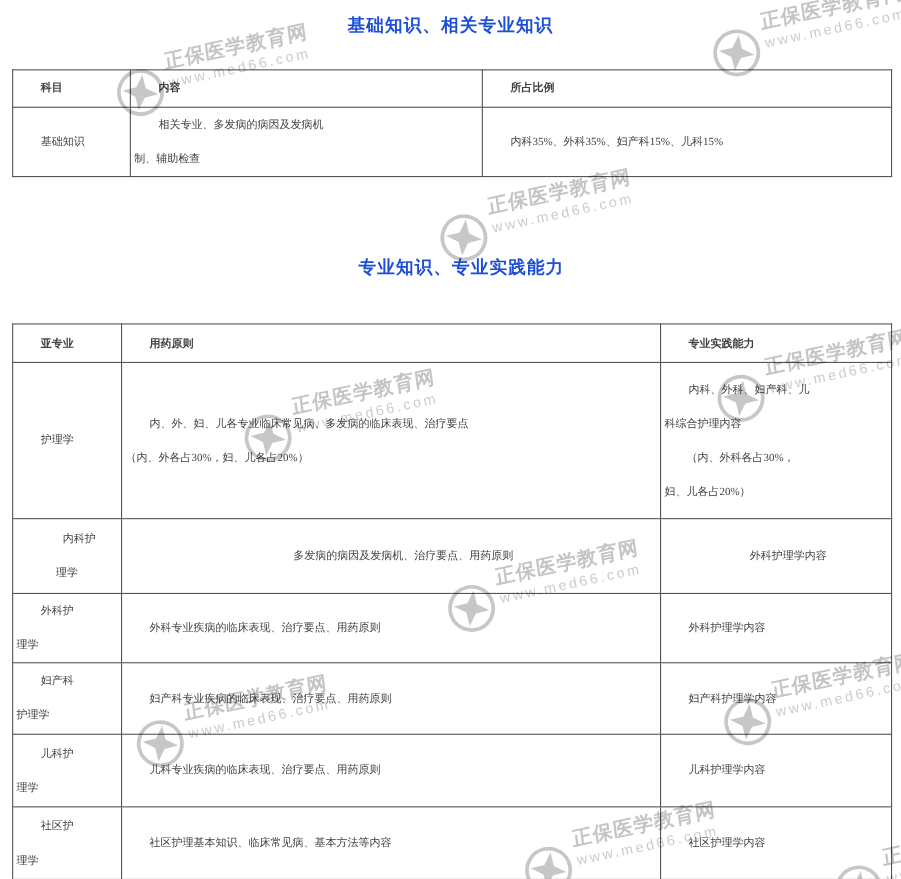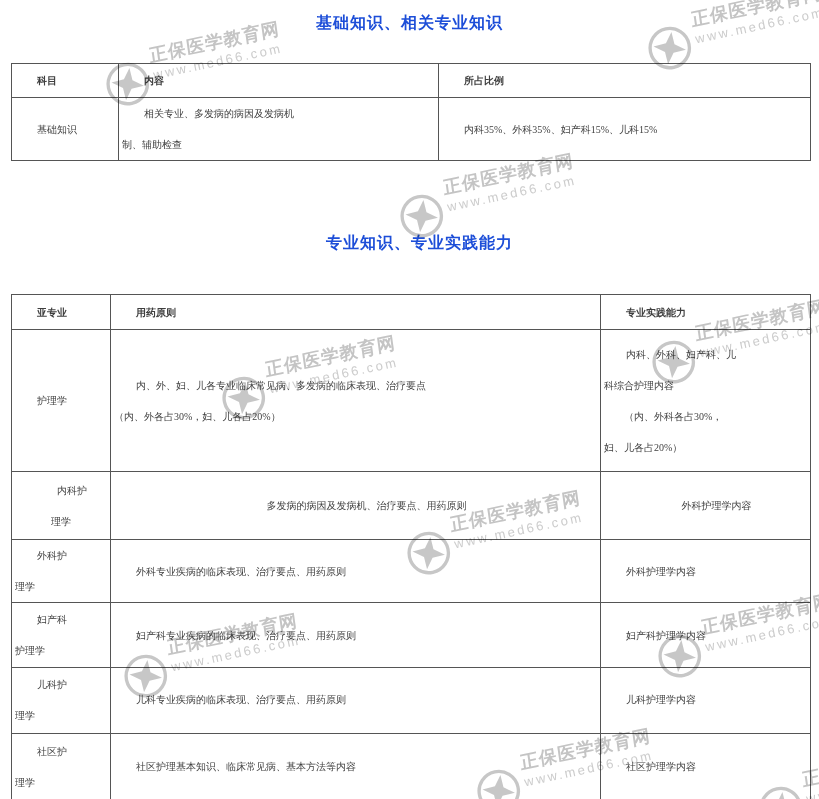--- a/index.html
+++ b/index.html
@@ -52,21 +52,21 @@
     text-indent: 2.2em;
   }
   #t1 thead tr { height: 34px; }
   #t1 tbody tr:nth-child(1) { height: 63px; }
   #t1 tbody tr:nth-child(2) { height: 68px; }
   #t2 thead tr { height: 35px; }
   #t2 tbody tr:nth-child(1) { height: 142px; }
   #t2 tbody tr:nth-child(2) { height: 68px; text-align: center; }
   #t2 tbody tr:nth-child(3) { height: 63px; }
   #t2 tbody tr:nth-child(4) { height: 65px; }
-  #t2 tbody tr:nth-child(5) { height: 66px; font-family: Liberation Mono, monospace; }
+  #t2 tbody tr:nth-child(5) { height: 66px; }
   #t2 tbody tr:nth-child(6) { height: 66px; margin-left: 16px; }
 
   
   .wm {
     position: absolute;
     display: flex;
     align-items: flex-start;
     gap: 4px;
     transform: rotate(-12deg);
     transform-origin: left center;

